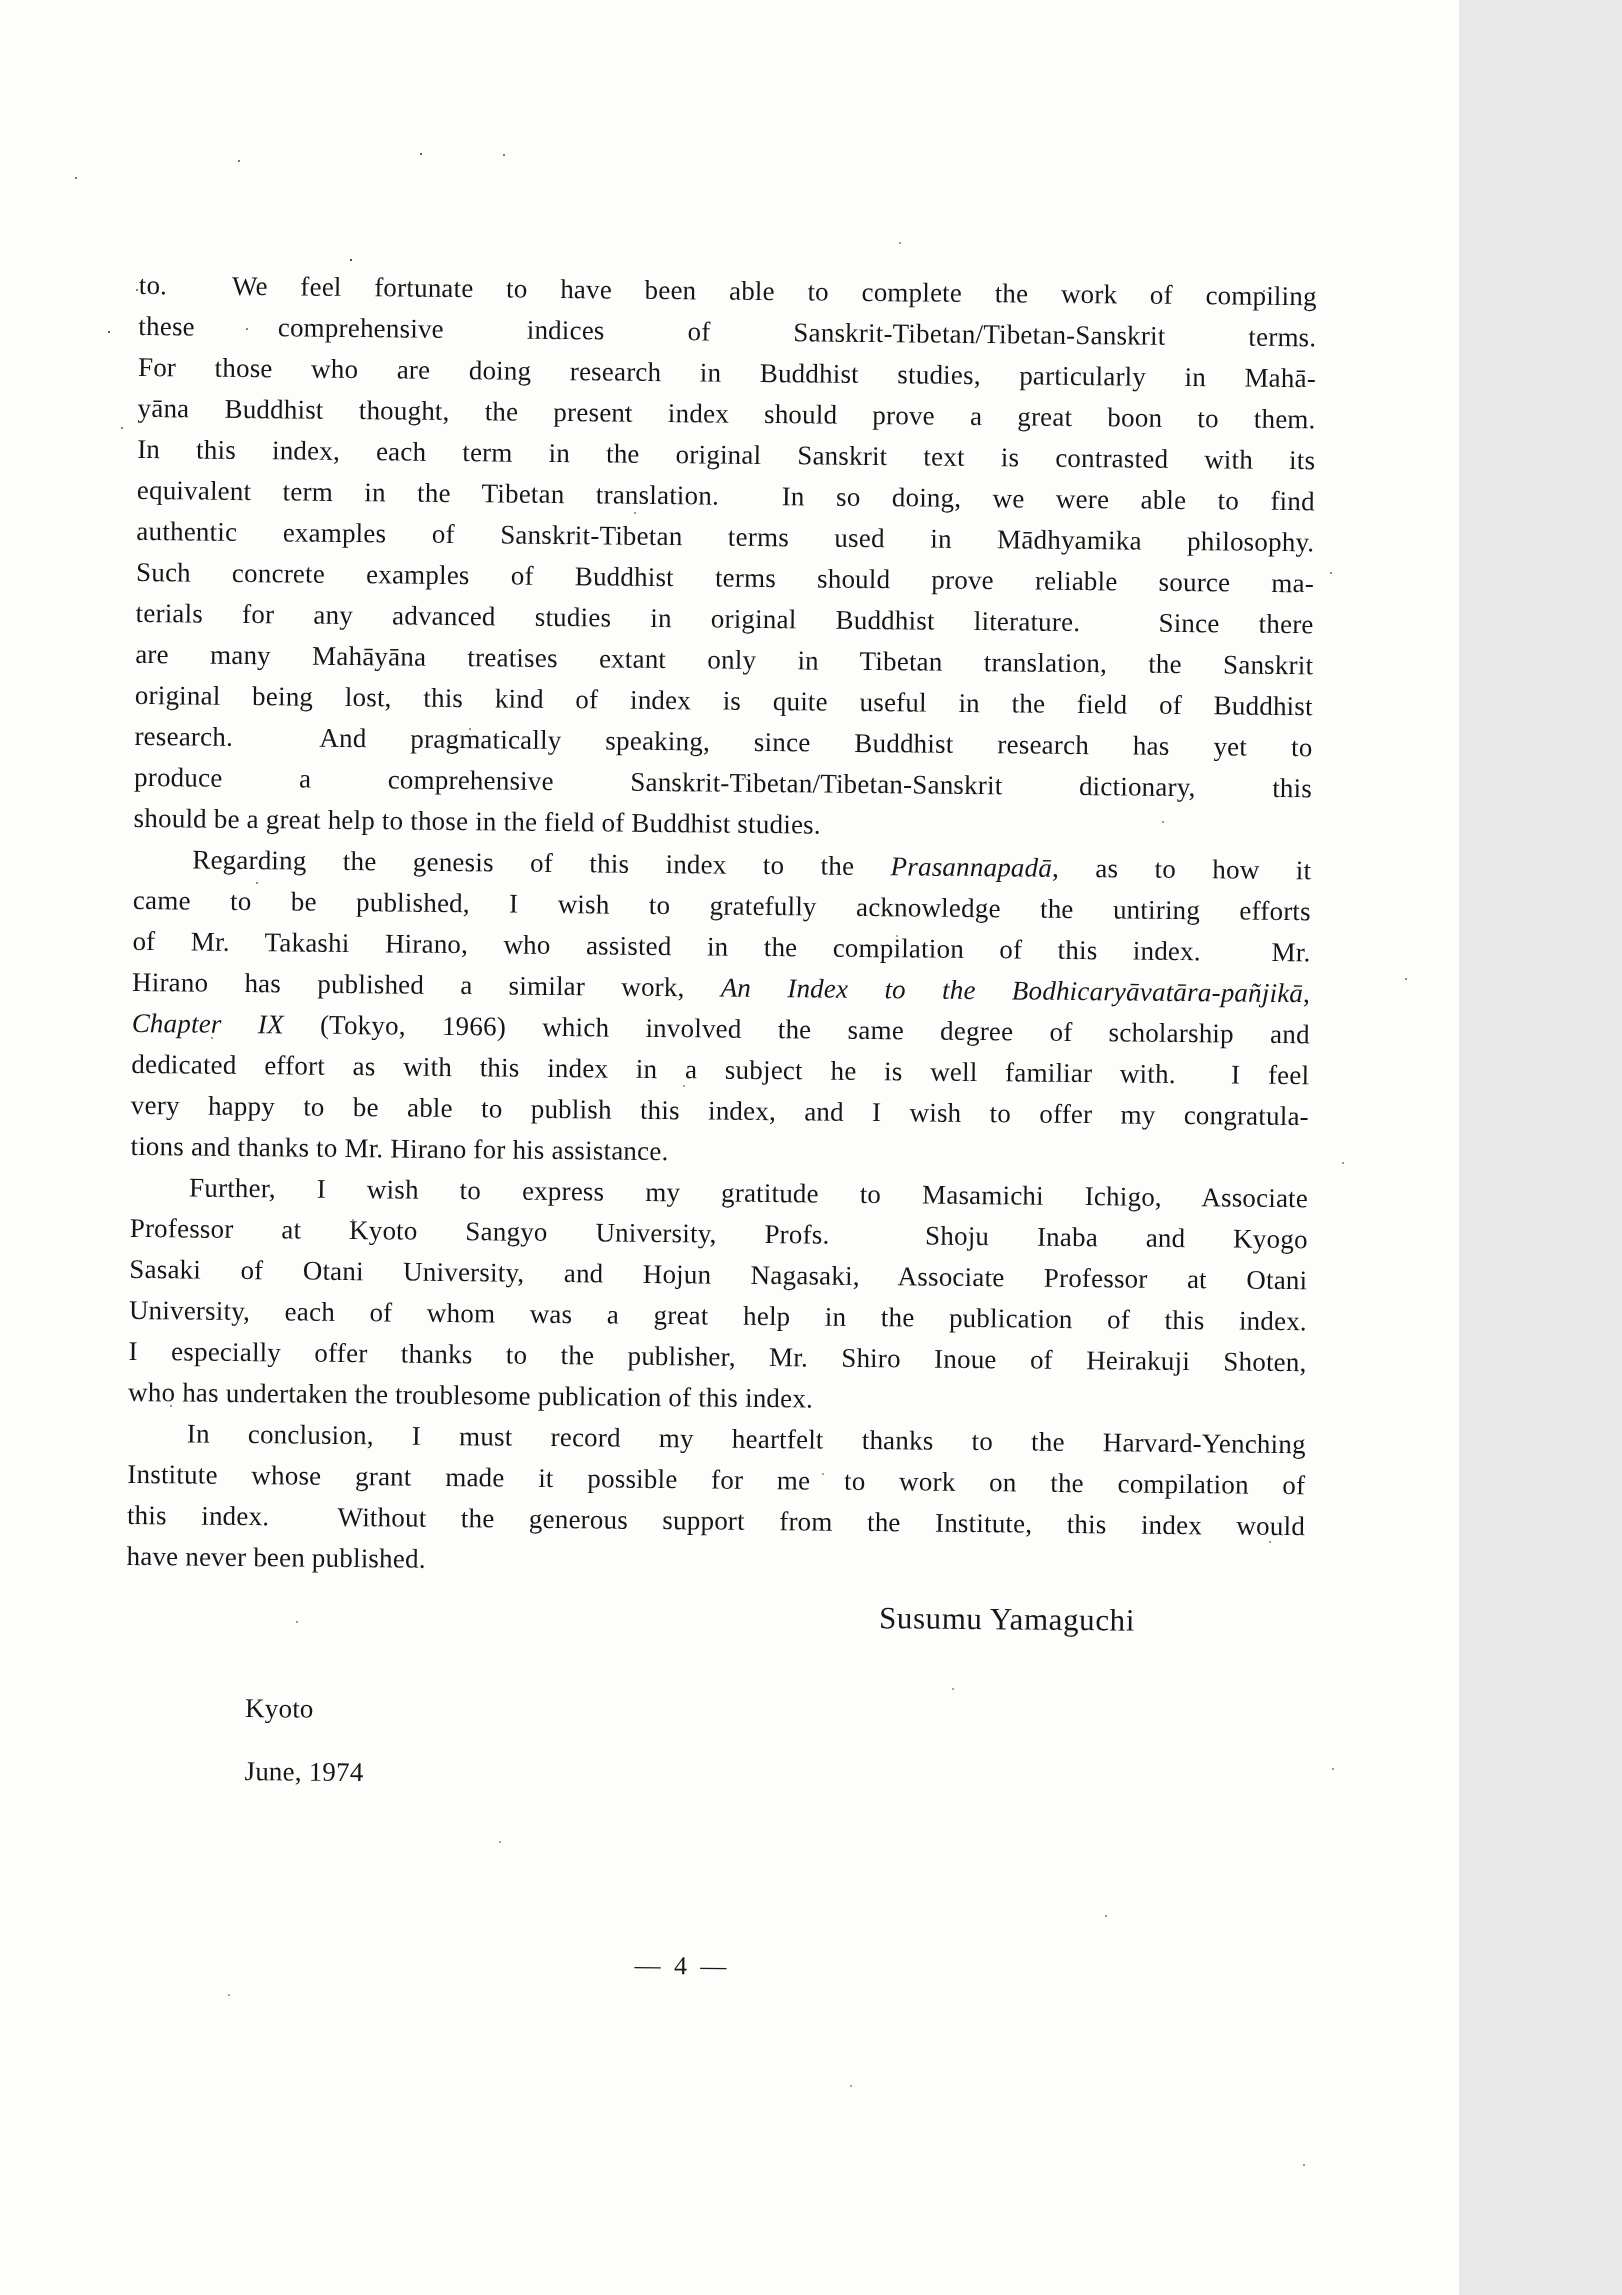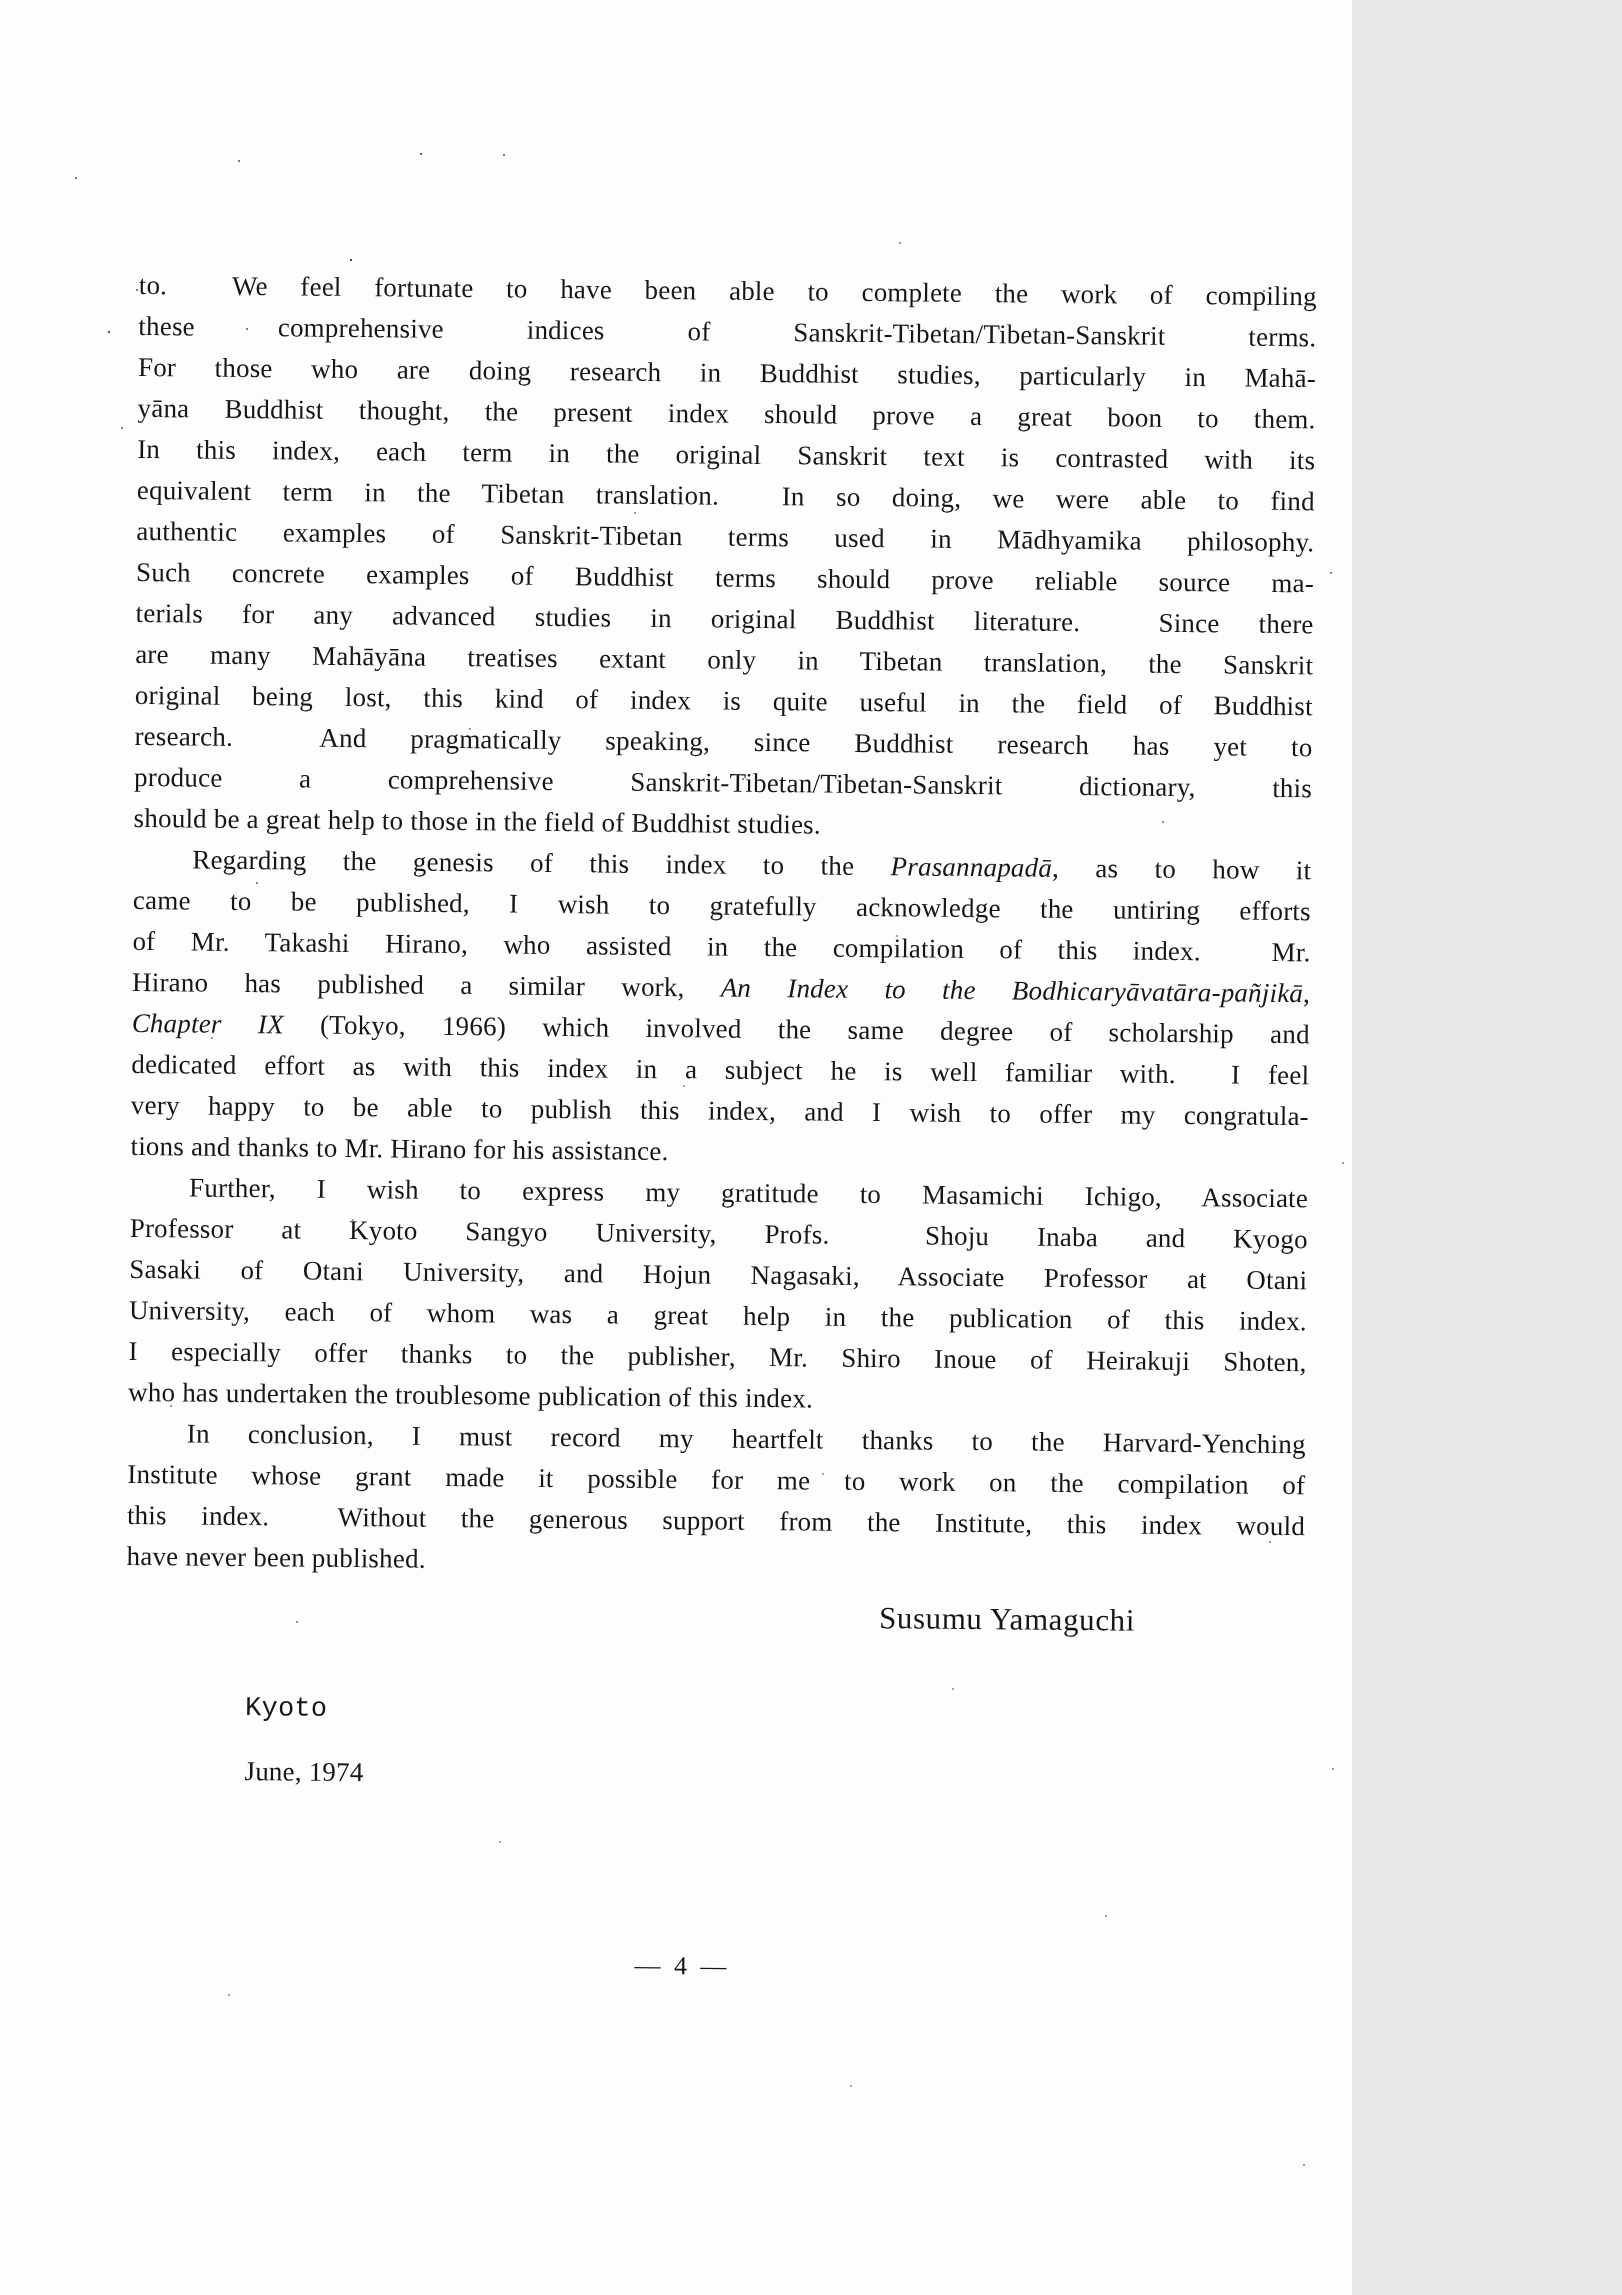--- a/index.html
+++ b/index.html
@@ -1,17 +1,17 @@
 <!DOCTYPE html>
 <html style="font-size:9px"><head>
 <meta charset="utf-8">
 <style>
   html,body { margin:0; padding:0; background:#e8e8e8; }
   .page {
-    position:relative; width:1352px; height:2295px;
+    position:relative; width:1459px; height:2295px;
     background:#fdfdfb; overflow:hidden;
     font-family:"Liberation Serif","DejaVu Serif",serif;
     color:#161616;
   }
   
   .content {
     position:absolute; left:139px; top:265px; width:1178px;
     transform:rotate(0.55deg); transform-origin:0 0;
     font-size:27px; letter-spacing:0.2px;
   }
@@ -20,21 +20,21 @@
     text-align:justify; text-align-last:justify;
     box-sizing:border-box; white-space:nowrap; overflow:visible;
   }
   .line.end  { text-align-last:left; }
   .line.indent { padding-left:59px; }
   .it { font-style:italic; }
   .signature {
     position:absolute; left:753px; top:1328px;
     font-size:31px; letter-spacing:0.6px; white-space:nowrap;
   }
-  .place { position:absolute; left:120px; top:1427px; font-size:27px;font-family:Liberation Mono, monospace; }
+  .place { position:absolute; left:120px; top:1427px; font-size:27px; }
   .date  { position:absolute; left:120px; top:1490px; font-size:27px; }
   .pageno {
     position:absolute; left:512px; top:1681px;
     font-size:26px; letter-spacing:3.4px; white-space:nowrap;
   }
   
   .edge { position:absolute; pointer-events:none; }
   .edge-blob {
     left:1501px; top:28px; width:22.6px; height:20.4px;
     background:repeating-linear-gradient(180deg,#161616 0 2.8px,#ececea 2.8px 4.5px);

